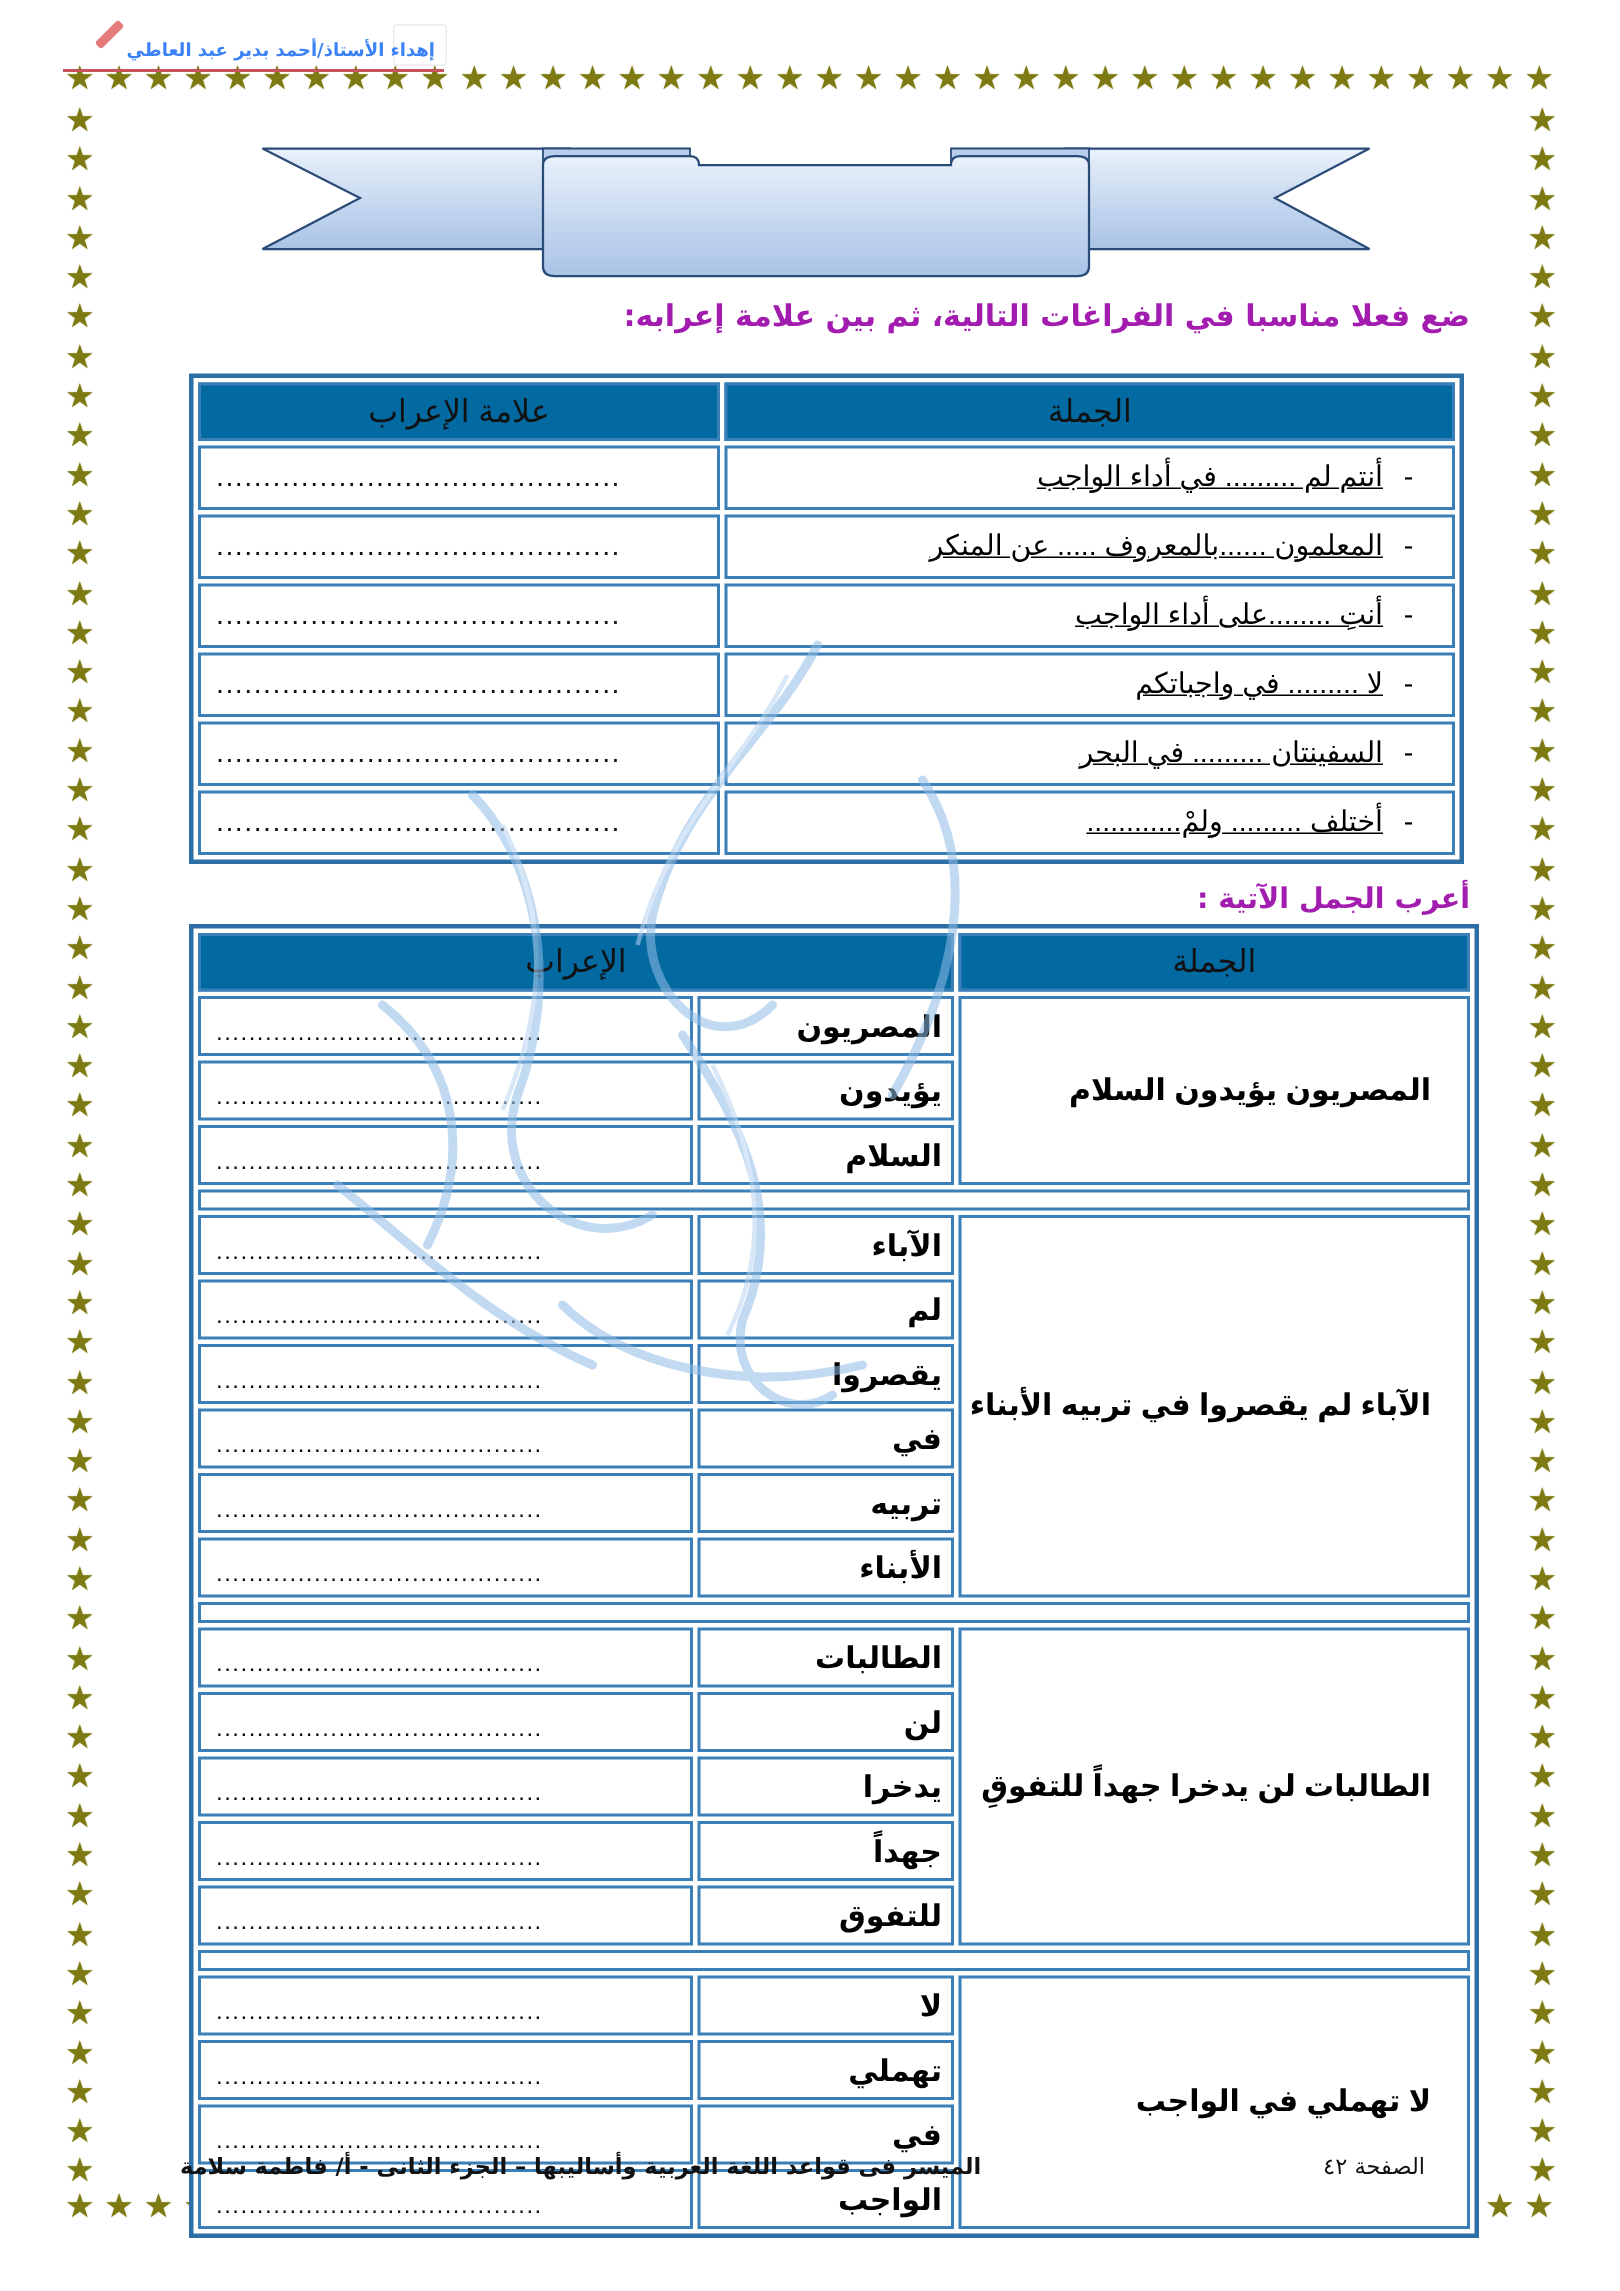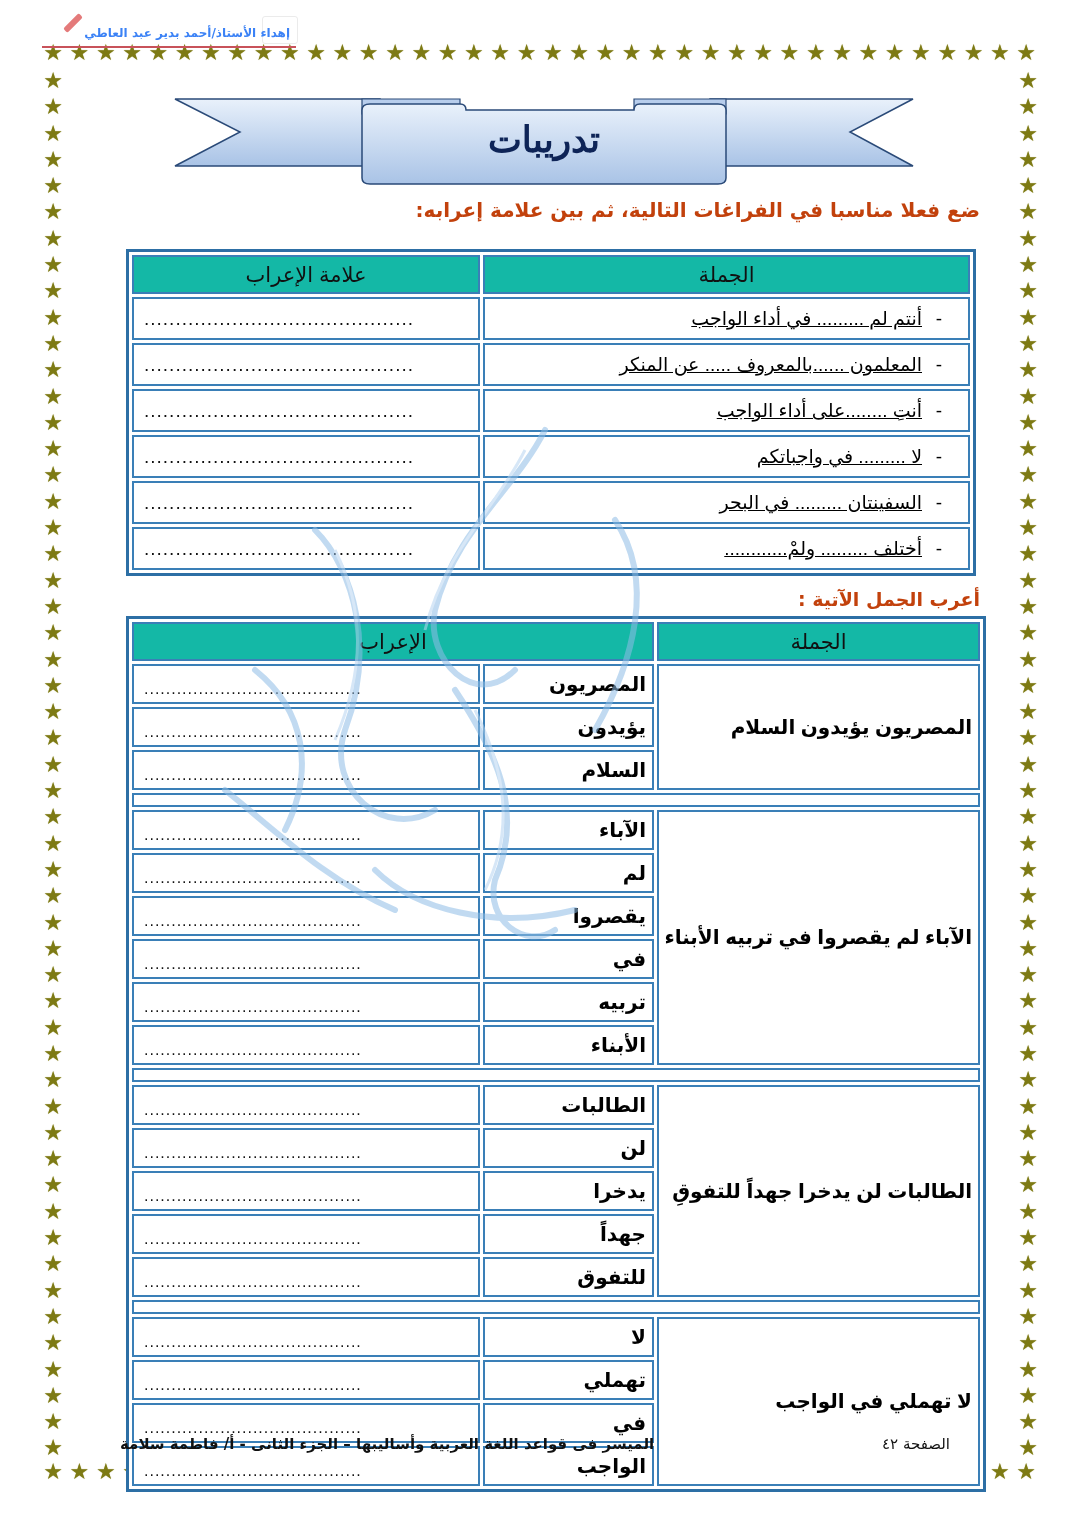--- a/index.html
+++ b/index.html
@@ -11,38 +11,38 @@
   #author-header .txt{position:absolute;right:0;top:14px;font-size:12px;font-weight:bold;color:#3b82f6;direction:rtl;font-family:"DejaVu Sans",sans-serif;}
   #author-header .line{position:absolute;left:0;right:-6px;top:34px;height:2px;background:#c8525a;}
   #author-header .pencil{position:absolute;left:20px;top:8px;width:22px;height:6px;background:#e47a7a;transform:rotate(-45deg);border-radius:2px;}
   #author-header .book{position:absolute;left:220px;top:4px;width:34px;height:26px;border:1px solid #ddd;border-radius:3px;opacity:.6;}
 
   
   #banner{position:absolute;left:170px;top:96px;width:748px;height:90px;}
   #banner svg{position:absolute;left:0;top:0;}
   #banner-title{position:absolute;left:0;right:0;top:22px;text-align:center;font-family:"DejaVu Serif",serif;font-size:36px;font-weight:bold;color:#0e2457;direction:rtl;}
 
-  .instr{position:absolute;right:100px;font-weight:bold;color:#c2410c;direction:rtl;font-family:"DejaVu Sans",sans-serif;}
+  .instr{position:absolute;right:100px;font-weight:bold;color:#a21caf;direction:rtl;font-family:"DejaVu Sans",sans-serif;}
 
   table{border-collapse:separate;border-spacing:3px;position:absolute;direction:rtl;background:#fff;border:3px solid #2d6fa5;}
   td,th{border:2.5px solid #3a7fb7;font-family:"Liberation Sans","DejaVu Sans",sans-serif;}
-  th{background:#14b8a6;font-weight:normal;font-size:21px;height:33px;color:#111;}
+  th{background:#0369a1;font-weight:normal;font-size:21px;height:33px;color:#111;}
   .dots{letter-spacing:1px;color:#111;font-size:17px;white-space:nowrap;overflow:hidden;text-align:left;direction:ltr;padding-left:10px;}
 
   
   #t1{left:126px;top:249px;width:850px;}
   #t1 td{height:37px;font-size:19px;}
   #t1 td.sent{padding-right:12px;text-align:right;width:470px;white-space:nowrap;text-decoration:underline;}
   #t1 td.sent .dash{display:inline-block;width:34px;text-align:center;}
 
   
   #t2{left:126px;top:616px;width:860px;}
   #t2 td{font-size:20px;}
   #t2 td.word{height:31px;width:160px;text-align:right;padding-right:6px;font-weight:bold;margin-left:22px;}
-  #t2 td.sentence{width:312px;text-align:right;padding-right:6px;font-weight:bold;font-size:20px;vertical-align:middle;line-height:33px;}
+  #t2 td.sentence{width:312px;text-align:right;padding-right:24px;font-weight:bold;font-size:20px;vertical-align:middle;line-height:33px;}
   #t2 td.gap{height:10px;padding:0;}
   #t2 td.dots{height:31px;font-size:16px;vertical-align:bottom;padding-bottom:4px;}
 
   #watermark{position:absolute;left:195px;top:410px;width:540px;height:600px;opacity:.55;pointer-events:none;}
 
   #footer{position:absolute;left:120px;top:1435px;width:830px;direction:rtl;font-size:15px;color:#111;font-family:"DejaVu Sans",sans-serif;}
   #footer .page{position:absolute;right:0;top:0;font-weight:normal;}
   #footer .book{position:absolute;left:0;top:0;font-weight:bold;}
 </style>
 </head>
@@ -257,21 +257,20 @@
 
     <polygon points="5,3 210,3 210,70 5,70 70,36" fill="url(#rg)" stroke="#2a4a78" stroke-width="1.5"></polygon>
 
     <polygon points="540,3 743,3 680,36 743,70 540,70" fill="url(#rg)" stroke="#2a4a78" stroke-width="1.5"></polygon>
 
     <path d="M192,3 L290,3 L290,18 L192,18 Z" fill="#b7cdec" stroke="#2a4a78" stroke-width="1.2"></path>
     <path d="M464,3 L556,3 L556,18 L464,18 Z" fill="#b7cdec" stroke="#2a4a78" stroke-width="1.2"></path>
 
     <path d="M192,14 Q192,8 200,8 L290,8 Q296,8 296,14 L296,14 L464,14 Q464,8 470,8 L548,8 Q556,8 556,14 L556,82 Q556,88 548,88 L200,88 Q192,88 192,82 Z" fill="url(#rg)" stroke="#2a4a78" stroke-width="1.5"></path>
   </svg>
-  <div id="banner-title">تدريبات</div>
 </div>
 
 <div class="instr" style="top:198px;font-size:20px;">ضع فعلا مناسبا في الفراغات التالية، ثم بين علامة إعرابه:</div>
 
 <table id="t1">
   <thead>
     <tr>
       <th>الجملة</th>
       <th>علامة الإعراب</th>
     </tr>

